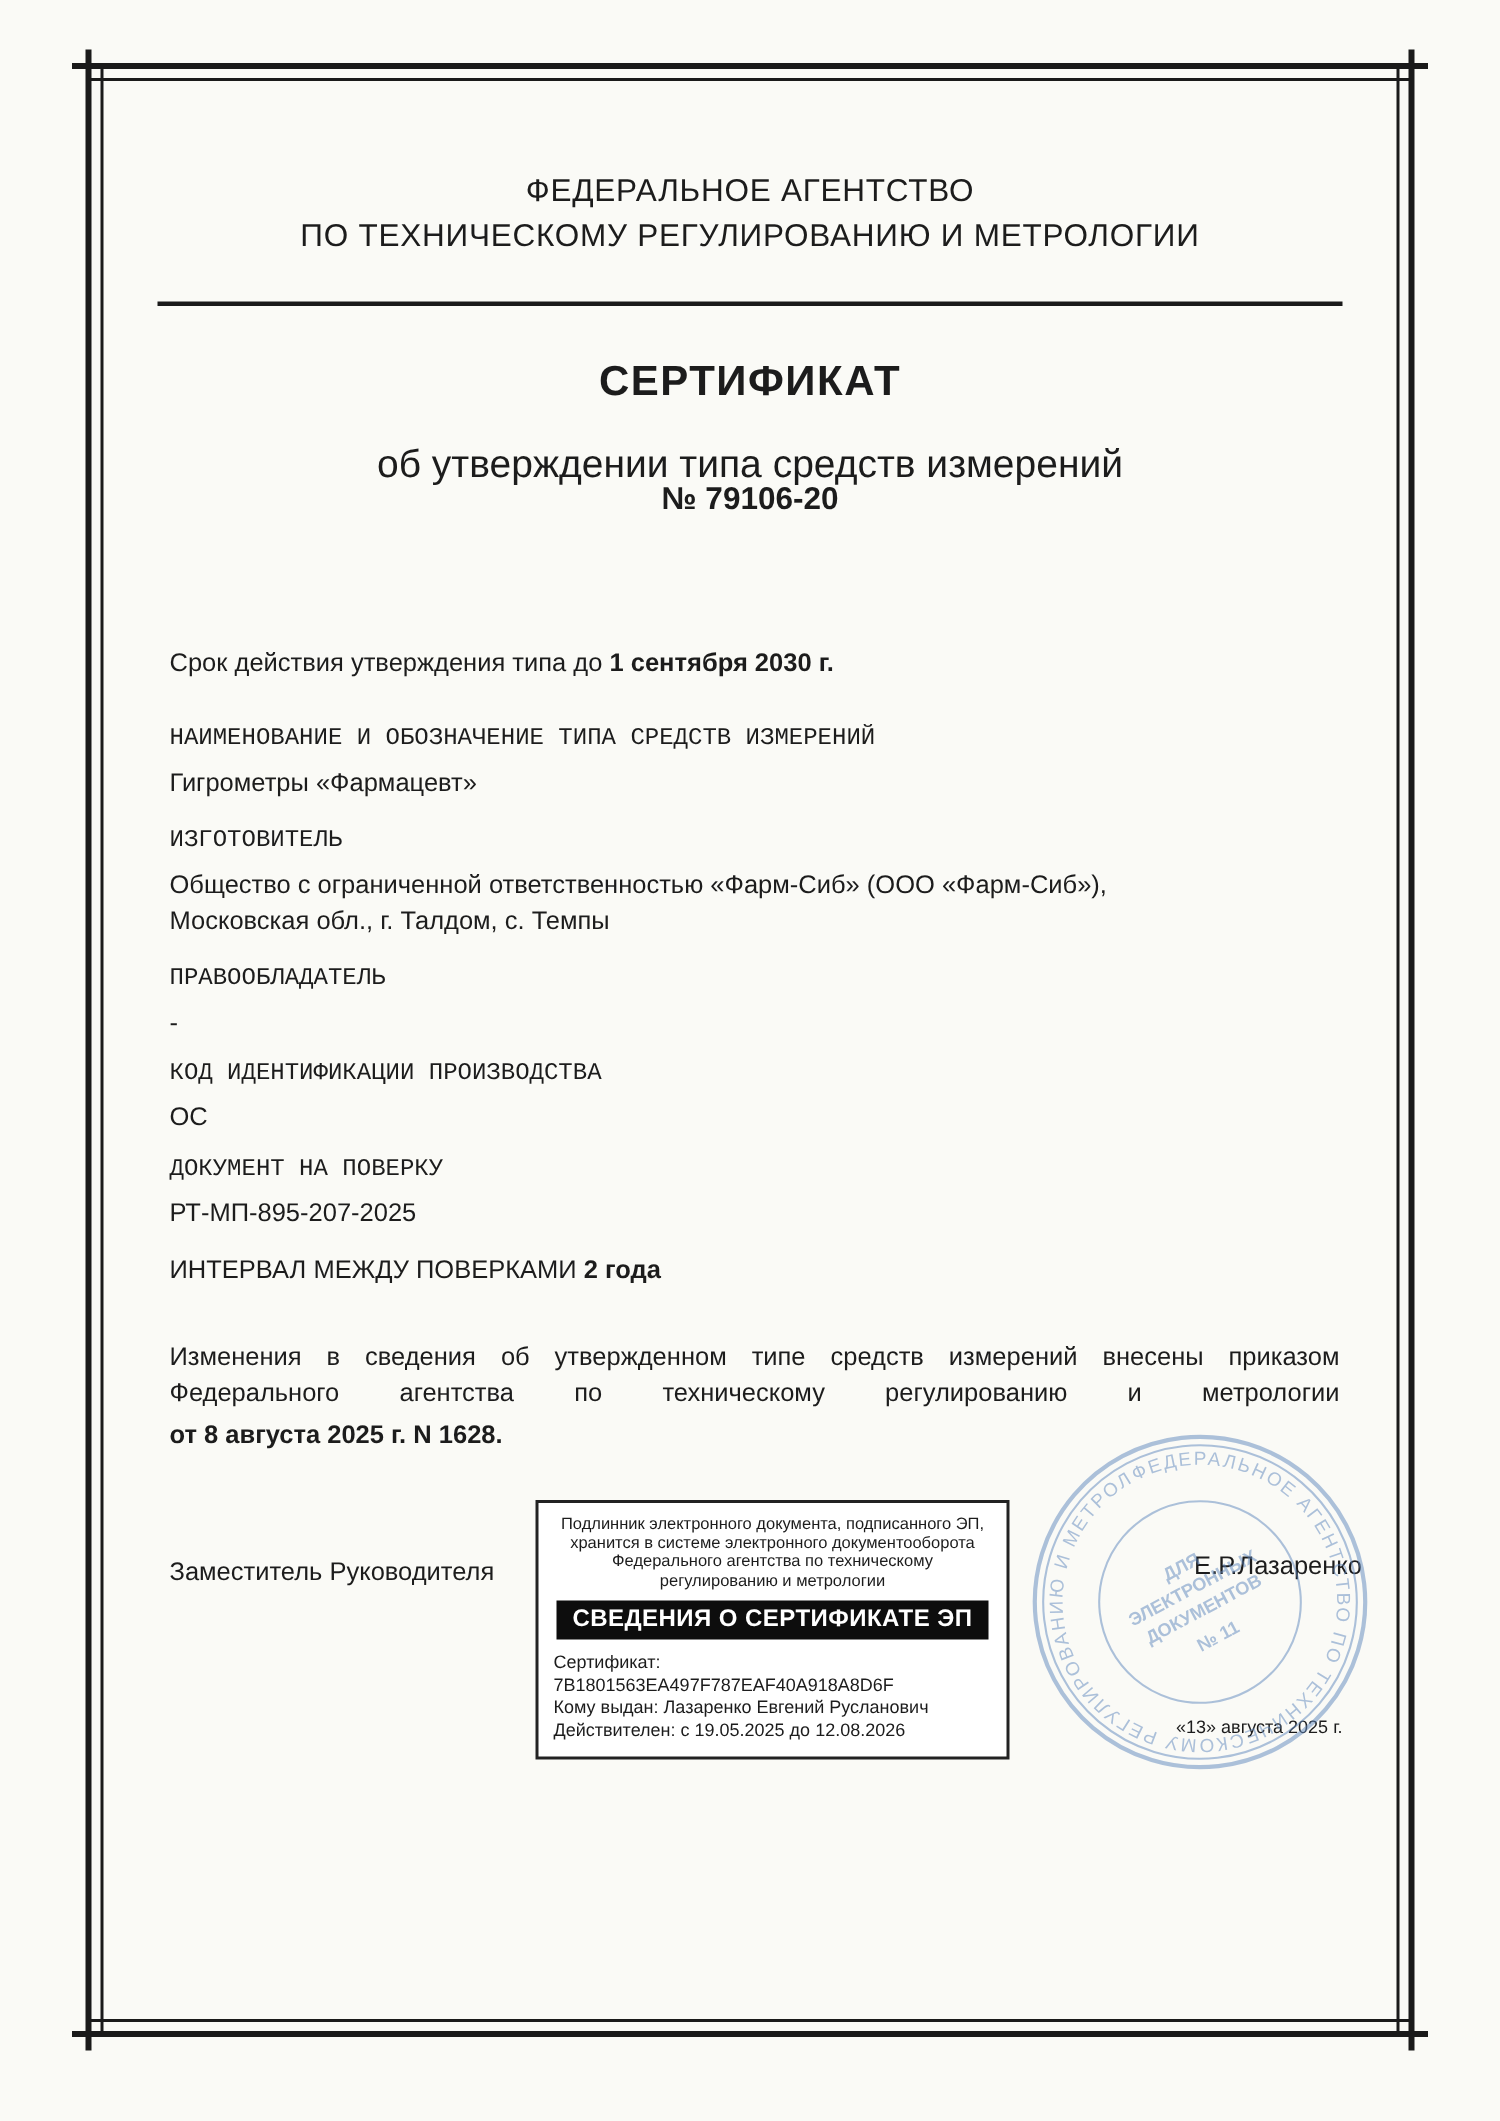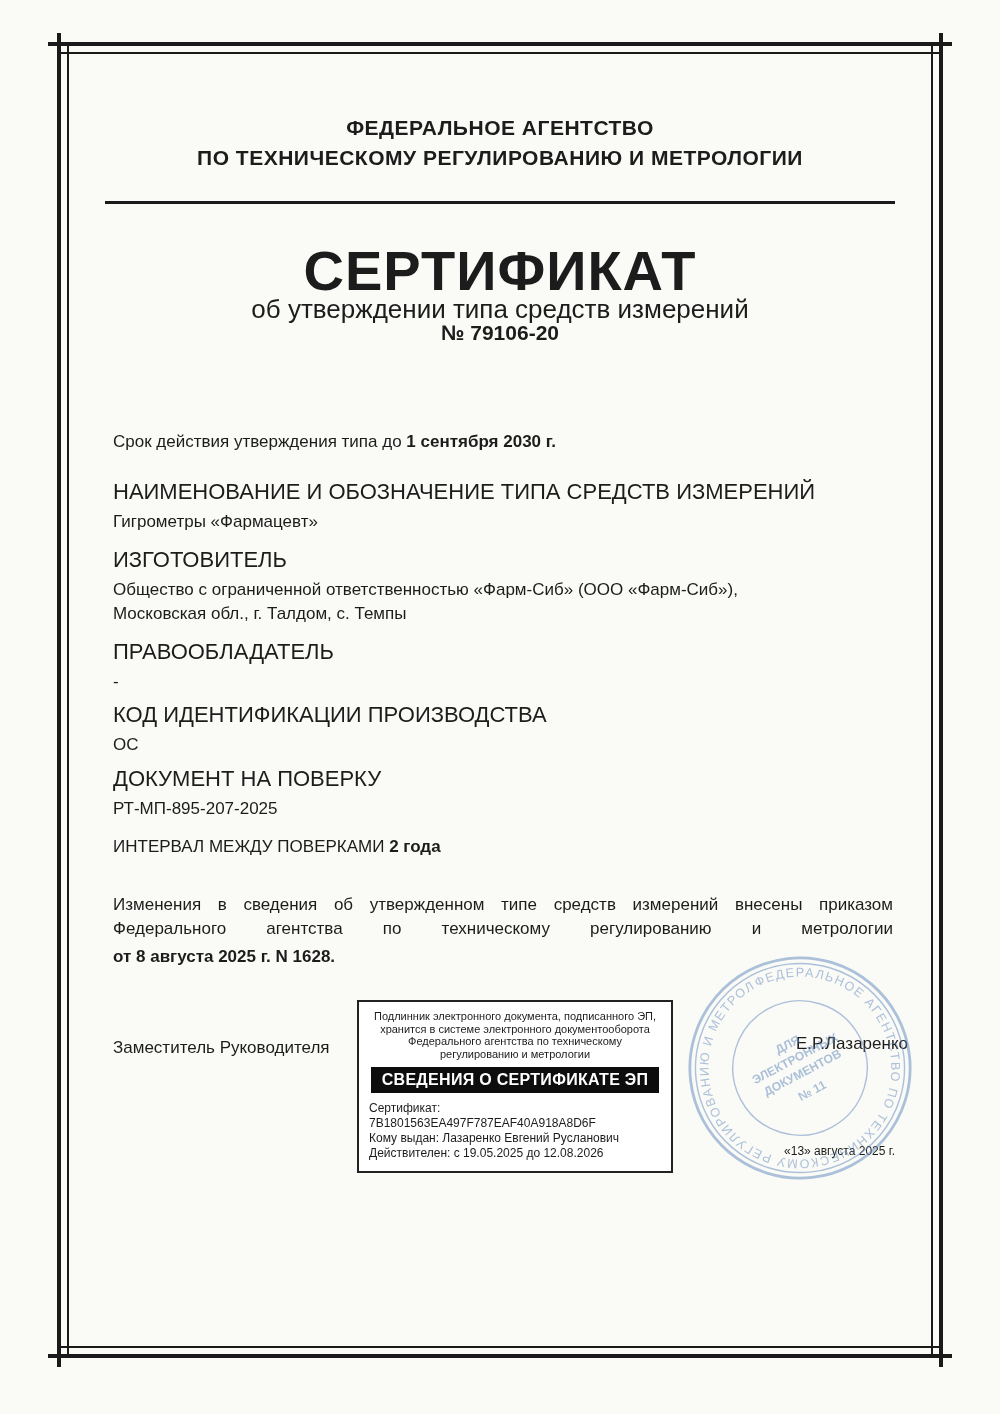--- a/index.html
+++ b/index.html
@@ -19,33 +19,33 @@
   .o-top{left:-9px;right:-9px;top:0;height:4px;}
   .o-bottom{left:-9px;right:-9px;bottom:0;height:4px;}
   .o-left{top:-9px;bottom:-9px;left:0;width:4px;}
   .o-right{top:-9px;bottom:-9px;right:0;width:4px;}
   .i-top{left:-7px;right:-7px;top:0;height:2px;}
   .i-bottom{left:-7px;right:-7px;bottom:0;height:2px;}
   .i-left{top:-7px;bottom:-7px;left:0;width:2px;}
   .i-right{top:-7px;bottom:-7px;right:0;width:2px;}
 
   
-  .hdr{font-weight:bold;font-size:21px;letter-spacing:.5px;}
+  .hdr{font-weight:normal;font-size:21px;letter-spacing:.5px;}
   #hdr1{top:116px;}
   #hdr2{top:146px;}
   #hdr-rule{left:105px;width:790px;top:201px;height:3px;background:#1a1a1a;}
 
   
-  #title-main{top:238px;font-size:56px;font-weight:bold;letter-spacing:1px;}
+  #title-main{top:238px;font-size:28px;font-weight:bold;letter-spacing:1px;}
   #title-sub{top:294px;font-size:26px;}
   #title-num{top:321px;font-size:21px;font-weight:bold;}
 
   
   .body-line{left:113px;width:780px;font-size:17px;line-height:24px;}
-  .field .lbl{font-size:22px;}
+  .field .lbl{font-size:16px;font-family:Liberation Mono, monospace;}
   .field .val{font-weight:normal;margin-top:6px;white-space:pre-line;}
   b,.b{font-weight:bold;}
 
   #validity{top:430px;}
   #amendment{top:893px;text-align:justify;text-align-last:justify;}
   #amendment-bold{top:945px;font-weight:bold;}
 
   
   #sig-position{top:1036px;font-size:17px;}
   #sig-name{top:1034px;right:92px;left:auto;width:auto;font-size:17px;text-align:right;}

